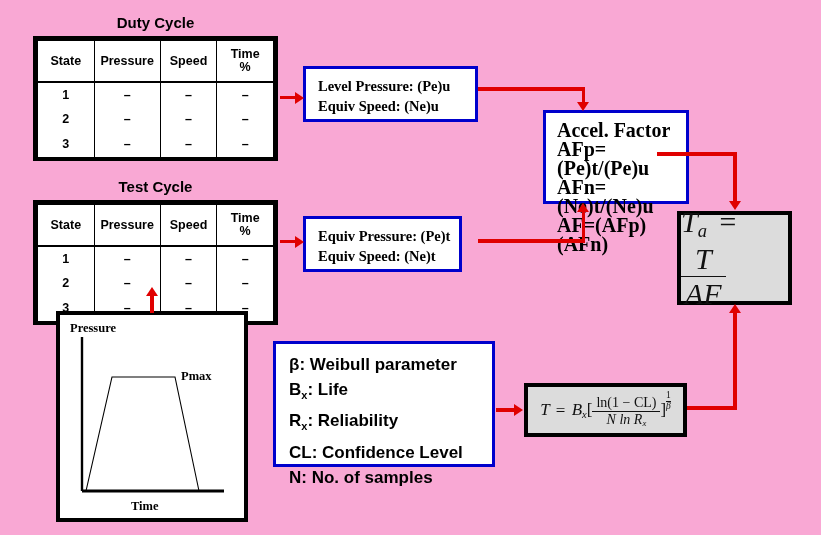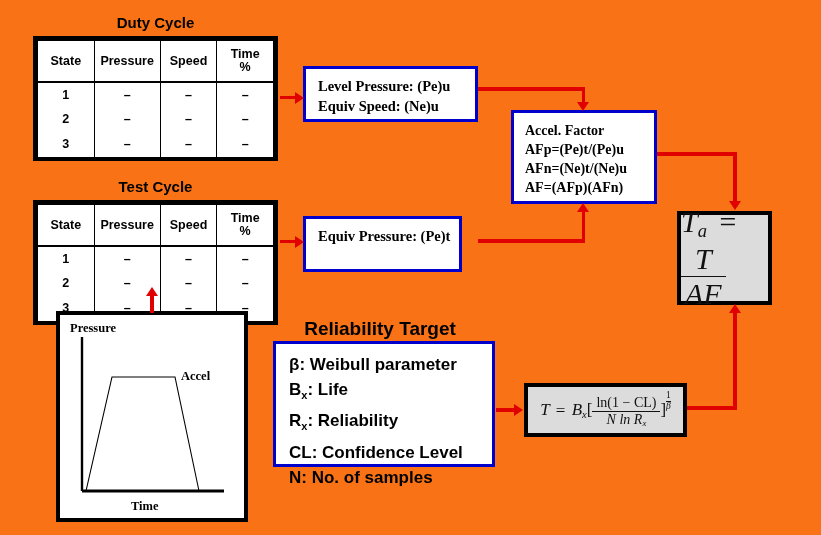--- a/index.html
+++ b/index.html
@@ -7,21 +7,21 @@
     padding: 0;
     background: #ffffff;
   }
   body {
     font-family: "Liberation Sans", sans-serif;
   }
   #canvas {
     position: relative;
     width: 821px;
     height: 535px;
-    background: #f97316;
+    background: #f9a8d4;
     overflow: hidden;
   }
   .abs { position: absolute; }
 
   
   .cycle-title {
     font-family: "Liberation Sans", sans-serif;
     font-size: 15px;
     font-weight: bold;
     color: #000;
@@ -76,23 +76,24 @@
     font-family: "Liberation Serif", serif;
     font-weight: bold;
     color: #000;
   }
   .equiv-box {
     font-size: 14.5px;
     line-height: 20px;
     padding: 7px 0 0 12px;
   }
   .accel-box {
-    font-size: 14px;
+    font-size: 20px;
     line-height: 19px;
     padding: 8px 0 0 11px;
+    margin-left: 32px;
   }
 
   
   .rel-title {
     font-family: "Liberation Sans", sans-serif;
     font-size: 19px;
     font-weight: bold;
     color: #000;
     text-align: center;
   }
@@ -251,41 +252,41 @@
     </table>
   </div>
 
   <div class="abs blue-box equiv-box" style="left:303px; top:66px; width:175px; height:56px;">
     <div>Level Pressure: (Pe)u</div>
     <div>Equiv Speed: (Ne)u</div>
   </div>
 
   <div class="abs blue-box equiv-box" style="left:303px; top:216px; width:159px; height:56px;">
     <div>Equiv Pressure: (Pe)t</div>
+    <div>Equiv Speed: (Ne)t</div>
   </div>
 
   <div class="abs blue-box accel-box" style="left:511px; top:110px; width:146px; height:94px;">
     <div>Accel. Factor</div>
     <div>AFp=(Pe)t/(Pe)u</div>
     <div>AFn=(Ne)t/(Ne)u</div>
     <div>AF=(AFp)(AFn)</div>
   </div>
 
-  <div class="abs gray-box" style="left:677px; top:211px; width:95px; height:94px;">
+  <div class="abs gray-box" style="left:677px; top:211px; width:115px; height:94px;">
     <span style="font-size:30px;">
       <span class="mi">T</span><span class="sub">a</span>
       <span style="font-style:italic; padding:0 3px;">=</span>
       <span class="frac">
         <span class="num mi">T</span>
         <span class="den mi">AF</span>
       </span>
     </span>
   </div>
 
-  <div class="abs rel-title" style="left:265px; top:318px; width:230px;">Reliability Target</div>
 
   <div class="abs rel-box" style="left:273px; top:341px; width:222px; height:126px;">
     <div>
       <span>β</span><span>: Weibull parameter</span>
     </div>
     <div>
       <span>B</span><sub>x</sub><span>: Life</span>
     </div>
     <div>
       <span>R</span><sub>x</sub><span>: Reliability</span>
@@ -302,21 +303,21 @@
     <span style="font-size:17px;">
       <span class="mi">T</span>
       <span style="padding:0 2px;">=</span>
       <span class="mi">B</span><span class="sub">x</span><span>[</span><span class="frac" style="font-size:14px;"><span class="num">ln(1 − CL)</span><span class="den"><span class="mi">N ln R</span><span class="sub">x</span></span></span><span>]</span><span class="sup-frac"><span class="num">1</span><span class="den mi">β</span></span>
     </span>
   </div>
 
   <div class="abs chart-panel" style="left:56px; top:311px; width:192px; height:211px;">
     <div class="axis-label" style="left:10px; top:6px;">Pressure</div>
     <div class="axis-label" style="left:71px; bottom:4px;">Time</div>
-    <div class="axis-label" style="left:121px; top:54px;">Accel</div>
+    <div class="axis-label" style="left:121px; top:54px;">Pmax</div>
     <svg width="184" height="203" viewBox="0 0 184 203" style="position:absolute; left:0; top:0;">
 
       <line x1="22" y1="22" x2="22" y2="176" stroke="#000" stroke-width="2.4"></line>
 
       <line x1="22" y1="176" x2="164" y2="176" stroke="#000" stroke-width="3.2"></line>
 
       <polyline points="26,176 52,62 115,62 139,176" fill="none" stroke="#000" stroke-width="1.1"></polyline>
     </svg>
   </div>
 

